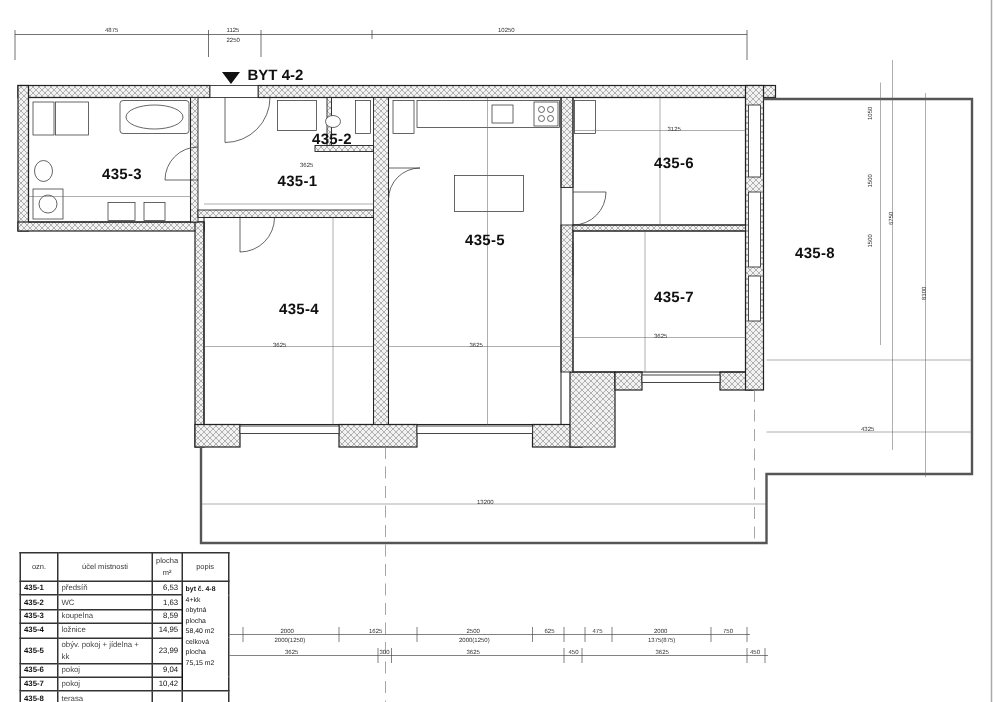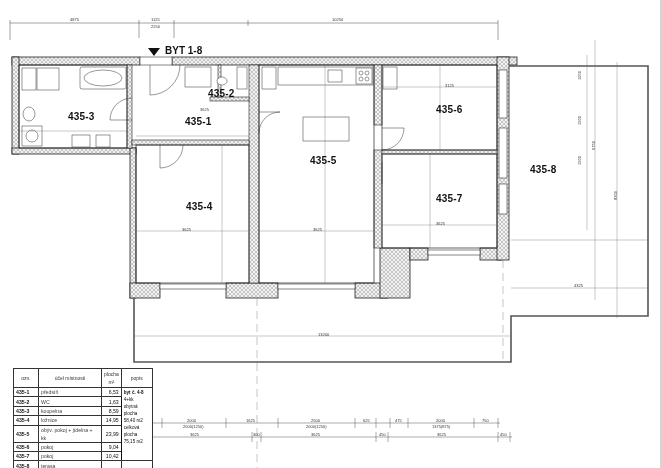--- a/index.html
+++ b/index.html
@@ -175,21 +175,21 @@
     <line x1="388" y1="432" x2="388" y2="442"></line>
     <line x1="498" y1="432" x2="498" y2="442"></line>
     <line x1="510" y1="432" x2="510" y2="442"></line>
   </g>
 
   <polygon points="148,48 160,48 154,56" fill="#111"></polygon>
 
   <line x1="661" y1="0" x2="661" y2="468" stroke="#aaa" stroke-width="1"></line>
 </svg>
 
-<div class="byt-label" style="left:165px;top:45px;">BYT 1-8</div>
+<div class="byt-label" style="left:165px;top:45px;">BYT 4-2</div>
 
 <div class="room-label" style="left:185px;top:116px;">435-1</div>
 <div class="room-label" style="left:208px;top:88px;">435-2</div>
 <div class="room-label" style="left:68px;top:111px;">435-3</div>
 <div class="room-label" style="left:186px;top:201px;">435-4</div>
 <div class="room-label" style="left:310px;top:155px;">435-5</div>
 <div class="room-label" style="left:436px;top:104px;">435-6</div>
 <div class="room-label" style="left:436px;top:193px;">435-7</div>
 <div class="room-label" style="left:530px;top:164px;">435-8</div>
 

